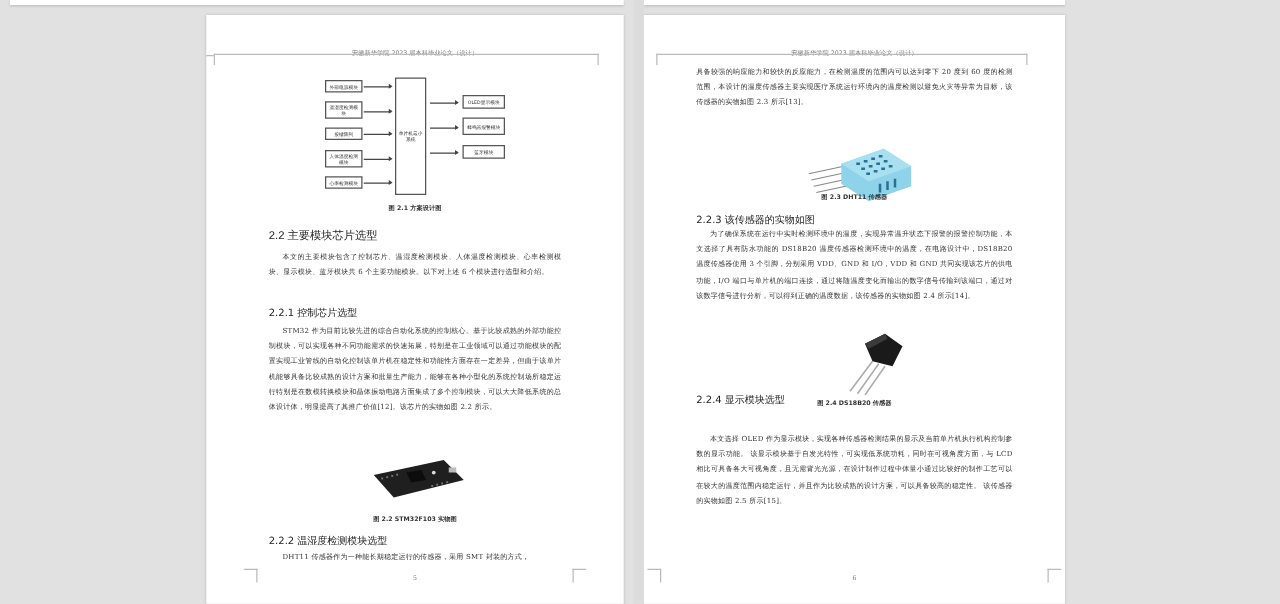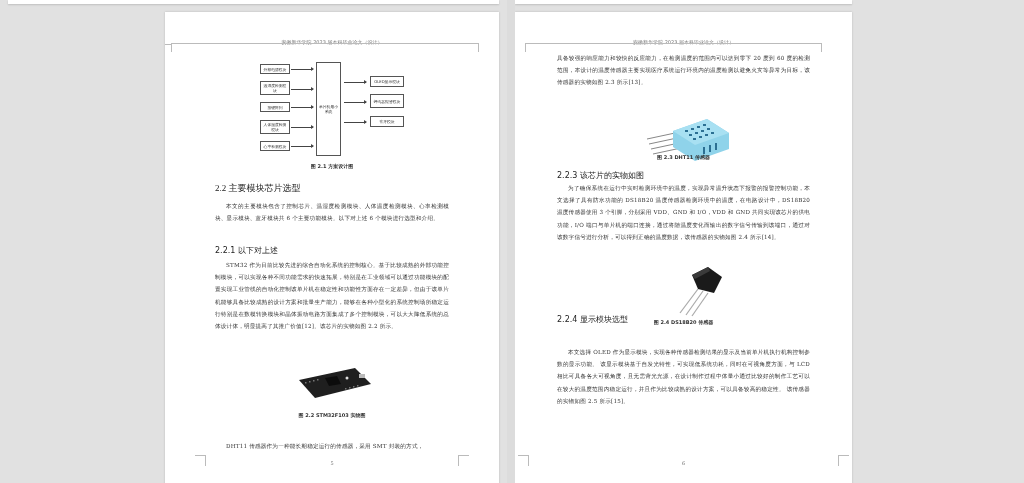--- a/index.html
+++ b/index.html
@@ -30,21 +30,21 @@
   .corner-mark { position:absolute; width:10px; height:10px; }
   .corner-mark.tl { border-right:1px solid #bbb; border-bottom:1px solid #bbb; }
   .corner-mark.bl { border-right:1px solid #bbb; border-top:1px solid #bbb; }
   .corner-mark.br { border-left:1px solid #bbb; border-top:1px solid #bbb; }
   .page-number {
     position:absolute; top:448px; left:0; right:0; text-align:center;
     font-size:5px; color:#777;
   }
   .content { position:absolute; left:50px; right:50px; }
   h2.sec {
-    font-family:Liberation Serif, serif; font-weight:normal;
+    font-family:Liberation Sans, sans-serif; font-weight:normal;
     font-size:9px; margin:0; color:#222; white-space:nowrap;
   }
   h3.sub {
     font-family:"DejaVu Sans", sans-serif; font-weight:normal;
     font-size:8px; margin:0; color:#222; white-space:nowrap;
   }
   p.body {
     font-size:5.6px; line-height:12.2px; margin:0;
     text-indent:11px; text-align:justify; color:#333;
     letter-spacing:0.2px;
@@ -105,21 +105,21 @@
   </div>
   <div class="caption" style="position:absolute; left:0; right:0; top:151px;">图 2.1 方案设计图</div>
 
   <div class="content" style="top:170px;">
     <h2 class="sec">2.2 主要模块芯片选型</h2>
   </div>
   <div class="content" style="top:188px;">
     <p class="body">本文的主要模块包含了控制芯片、温湿度检测模块、人体温度检测模块、心率检测模块、显示模块、蓝牙模块共 6 个主要功能模块。以下对上述 6 个模块进行选型和介绍。</p>
   </div>
   <div class="content" style="top:233px;">
-    <h3 class="sub">2.2.1 以下对上述</h3>
+    <h3 class="sub">2.2.1 控制芯片选型</h3>
   </div>
   <div class="content" style="top:247px;">
     <p class="body">STM32 作为目前比较先进的综合自动化系统的控制核心。基于比较成熟的外部功能控制模块，可以实现各种不同功能需求的快速拓展，特别是在工业领域可以通过功能模块的配置实现工业管线的自动化控制该单片机在稳定性和功能性方面存在一定差异，但由于该单片机能够具备比较成熟的设计方案和批量生产能力，能够在各种小型化的系统控制场所稳定运行特别是在数模转换模块和晶体振动电路方面集成了多个控制模块，可以大大降低系统的总体设计体，明显提高了其推广价值[12]。该芯片的实物如图 2.2 所示。</p>
   </div>
 
   <svg class="photo" style="left:130px; top:354px;" width="80" height="34" viewBox="0 0 80 34">
     <polygon points="4,14 60,2 76,18 20,32" fill="#1f1f1f"></polygon>
     <polygon points="30,12 42,10 46,18 34,20" fill="#0c0c0c"></polygon>
     <g fill="#777">
       <rect x="10" y="16" width="1.5" height="1.5"></rect>
@@ -129,20 +129,23 @@
       <rect x="50" y="22" width="1.5" height="1.5"></rect>
         <rect x="54" y="21" width="1.5" height="1.5"></rect>
       <rect x="58" y="20" width="1.5" height="1.5"></rect>
         <rect x="62" y="19" width="1.5" height="1.5"></rect>
     </g>
     <circle cx="52" cy="12" r="1.5" fill="#ddd"></circle>
     <rect x="64" y="8" width="6" height="4" fill="#bbb"></rect>
   </svg>
   <div class="caption" style="position:absolute; left:0; right:0; top:400px;">图 2.2 STM32F103 实物图</div>
 
+  <div class="content" style="top:415px;">
+    <h3 class="sub">2.2.2  温湿度检测模块选型</h3>
+  </div>
   <div class="content" style="top:428px;">
     <p class="body" style="white-space:nowrap; overflow:hidden;">DHT11 传感器作为一种能长期稳定运行的传感器，采用 SMT 封装的方式，</p>
   </div>
 
   <div class="corner-mark bl" style="left:30px; top:443px;"></div>
   <div class="corner-mark br" style="right:30px; top:443px;"></div>
   <div class="page-number">5</div>
 </div>
 
 <div class="page" id="page-right">
@@ -176,21 +179,21 @@
       <rect x="60" y="17" width="3" height="2"></rect>
         <rect x="66" y="15" width="3" height="2"></rect>
       <rect x="58" y="30" width="2" height="7"></rect>
         <rect x="64" y="28" width="2" height="7"></rect>
       <rect x="70" y="26" width="2" height="7"></rect>
     </g>
   </svg>
   <div class="caption" style="position:absolute; left:0; right:0; top:142px;">图 2.3 DHT11 传感器</div>
 
   <div class="content" style="top:158px; left:42px; right:42px;">
-    <h3 class="sub">2.2.3  该芯片的实物如图</h3>
+    <h3 class="sub">2.2.3  该传感器的实物如图</h3>
   </div>
   <div class="content" style="top:170px; left:42px; right:42px;">
     <p class="body">为了确保系统在运行中实时检测环境中的温度，实现异常温升状态下报警的报警控制功能，本文选择了具有防水功能的 DS18B20 温度传感器检测环境中的温度，在电路设计中，DS18B20 温度传感器使用 3 个引脚，分别采用 VDD、GND 和 I/O，VDD 和 GND 共同实现该芯片的供电功能，I/O 端口与单片机的端口连接，通过将随温度变化而输出的数字信号传输到该端口，通过对该数字信号进行分析，可以得到正确的温度数据，该传感器的实物如图 2.4 所示[14]。</p>
   </div>
 
   <svg class="photo" style="left:155px; top:253px;" width="60" height="52" viewBox="0 0 60 52">
     <g stroke="#aaa" stroke-width="1.2">
       <line x1="28" y1="24" x2="10" y2="48"></line>
       <line x1="33" y1="26" x2="16" y2="50"></line>
       <line x1="38" y1="28" x2="22" y2="51"></line>

